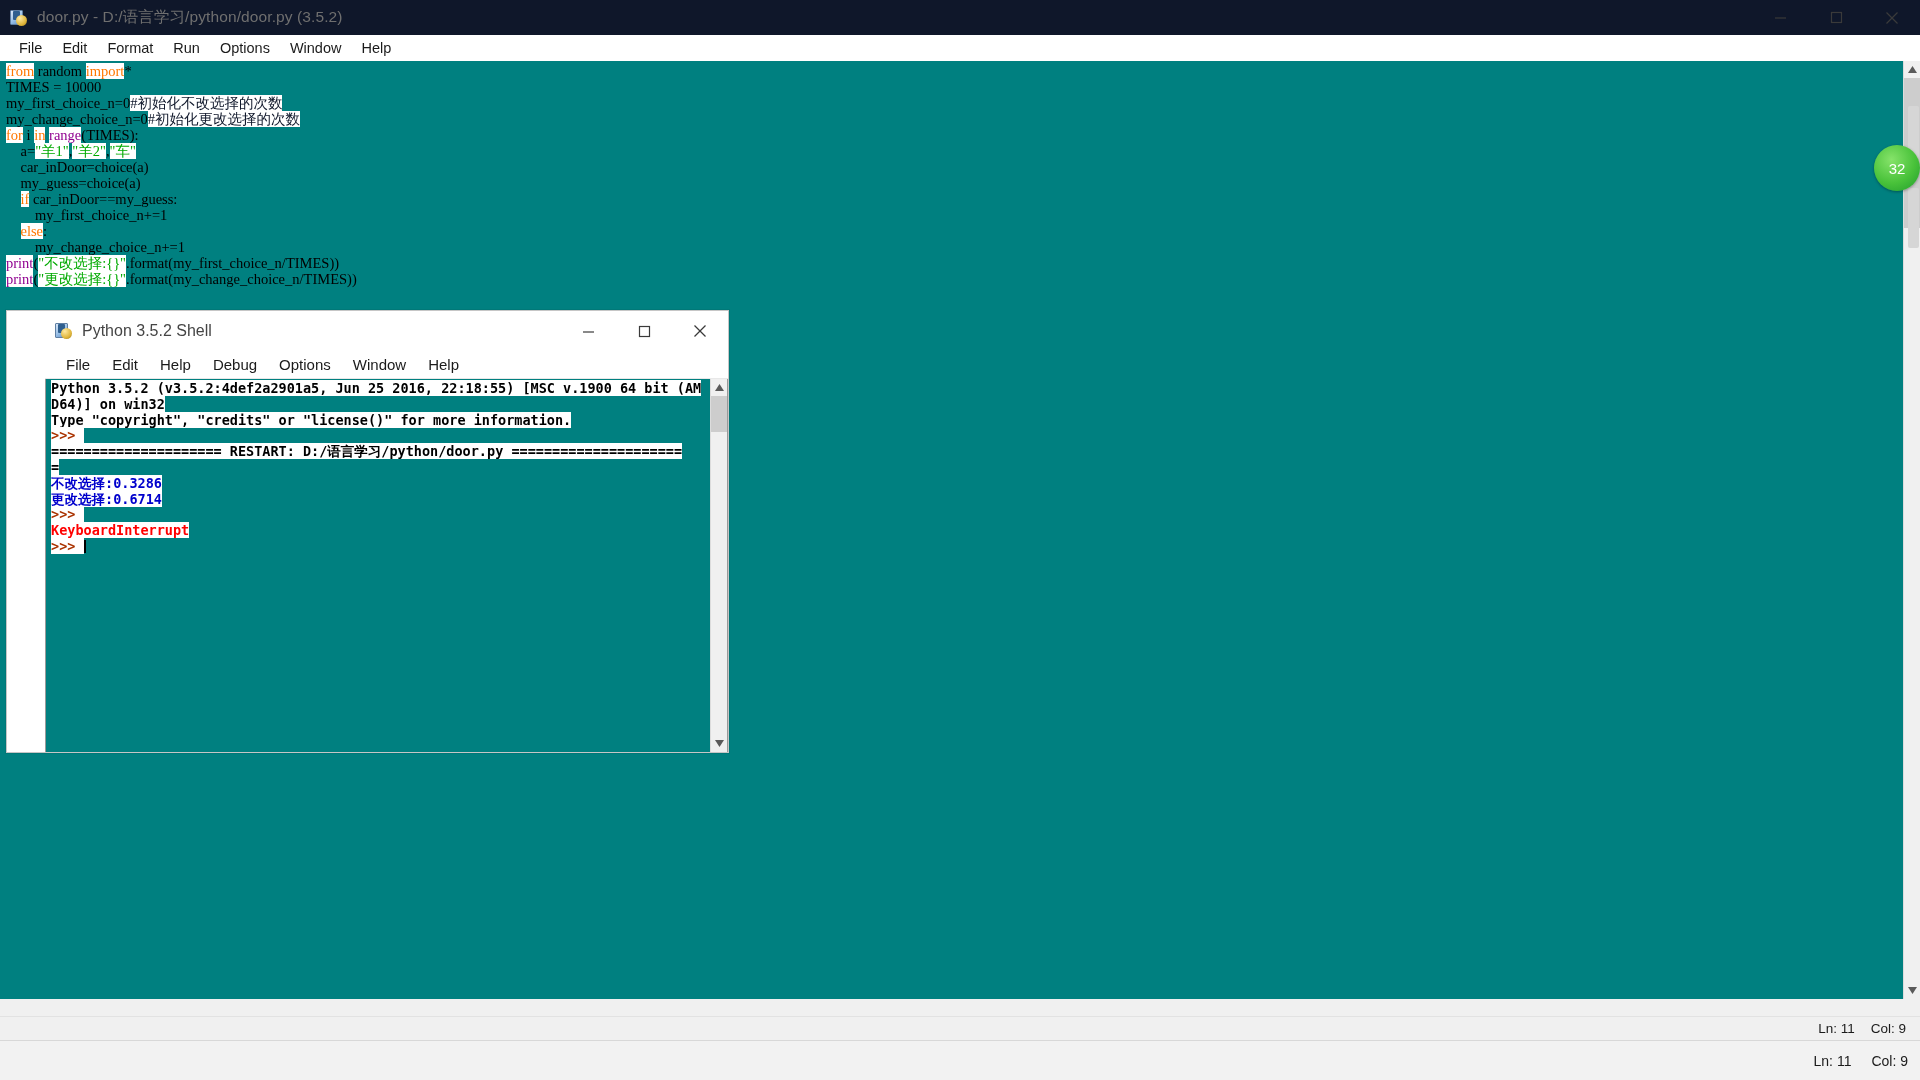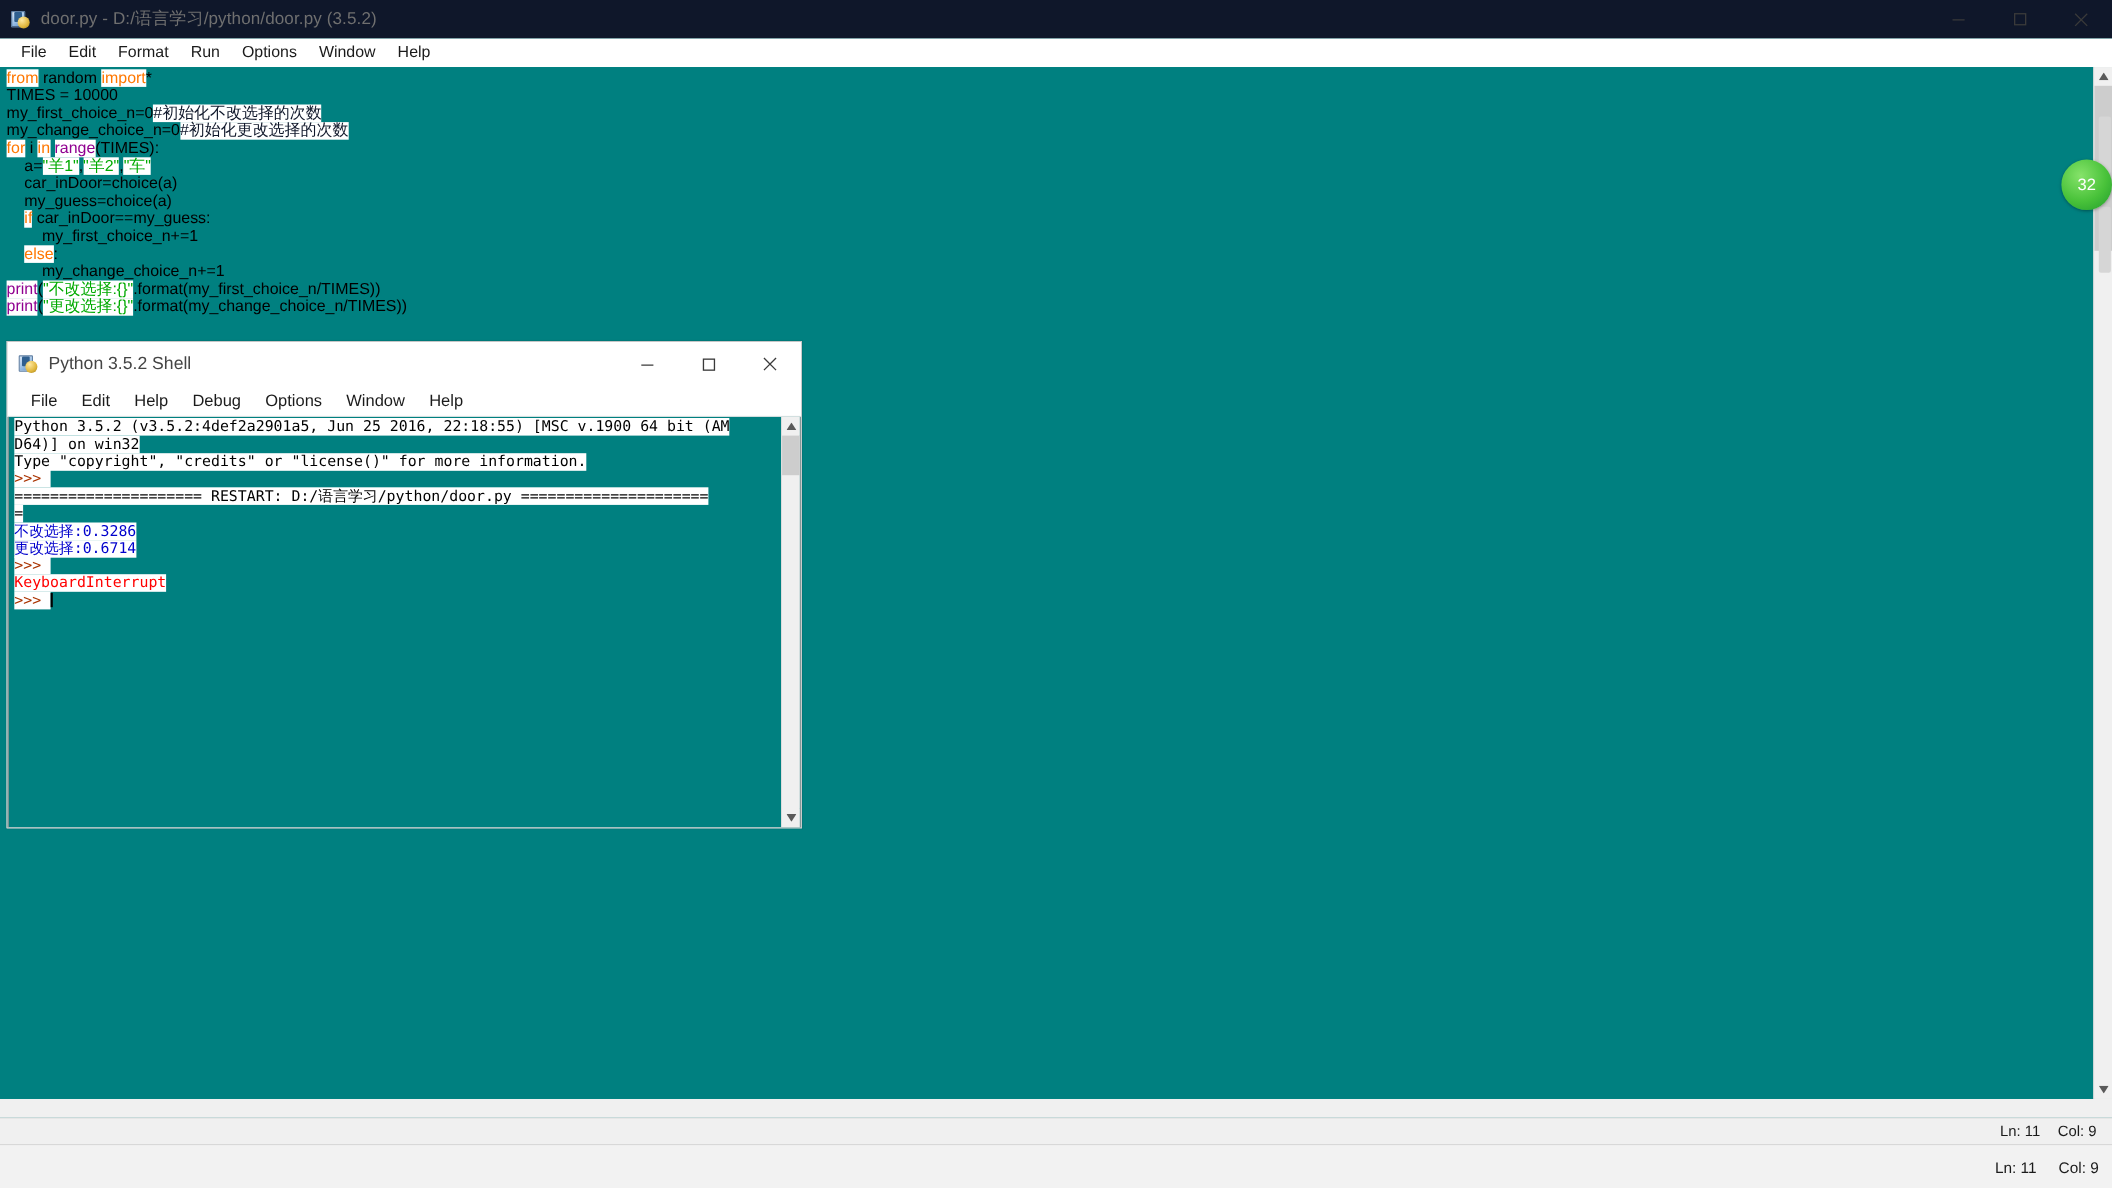--- a/index.html
+++ b/index.html
@@ -65,21 +65,21 @@
   }
 
   .editor-body {
     position: relative; flex: 1 1 auto;
     background: #008080; overflow: hidden;
     display: flex;
   }
   .code-area {
     flex: 1 1 auto; position: relative;
     padding: 2px 0 0 6px;
-    font-family: Liberation Sans, sans-serif;
+    font-family: Liberation Serif, serif;
     font-size: 14.5px;
     line-height: 16px;
     color: #000000;
     white-space: pre;
   }
   .code-line { height: 16px; white-space: pre; }
   
   .t-kw    { color: #ff7700; background: #ffffff; }
   .t-bi    { color: #900090; background: #ffffff; }
   .t-str   { color: #00aa00; background: #ffffff; }
@@ -115,20 +115,21 @@
   }
 
   
   .shell-window {
     position: absolute; left: 6px; top: 310px; width: 723px; height: 443px;
     background: #ffffff;
     border: 1px solid #c6c6c6;
     box-shadow: 0 0 0 1px rgba(0,0,0,0.06);
     display: flex; flex-direction: column;
     z-index: 20;
+    padding-left: 38px;
   }
   .shell-titlebar {
     height: 40px; background: #ffffff; display: flex; align-items: center;
     flex: 0 0 40px;
   }
   .shell-title-text { font-size: 16px; color: #454545; }
   .shell-menubar {
     height: 28px; background: #ffffff; display: flex; align-items: center;
     padding-left: 10px; flex: 0 0 28px; border-bottom: 1px solid #e8e8e8;
   }
@@ -136,21 +137,21 @@
   .shell-body {
     flex: 1 1 auto; display: flex; background: #008080; overflow: hidden;
     border: 1px solid #9a9a9a; border-top: none; border-bottom: none;
   }
   .shell-text {
     flex: 1 1 auto; position: relative; padding: 2px 0 0 5px;
     font-family: "DejaVu Sans Mono", "Liberation Mono", monospace;
     font-size: 13.5px; line-height: 15.8px; white-space: pre;
     color: #000000; overflow: hidden;
   }
-  .sh-line { height: 15.8px; white-space: pre; }
+  .sh-line { height: 15.8px; white-space: pre; font-weight: bold; }
   .sh-plain { color: #000000; background: #ffffff; }
   .sh-prompt { color: #aa3300; background: #ffffff; }
   .sh-out { color: #0000cc; background: #ffffff; }
   .sh-err { color: #ff0000; background: #ffffff; margin-top: 28px; }
   .sh-caret {
     display: inline-block; width: 2px; height: 13px; background: #000;
     vertical-align: -2px;
   }
   .shell-statusbar {
     height: 27px; background: #f0f0f0; display: flex; align-items: center;

